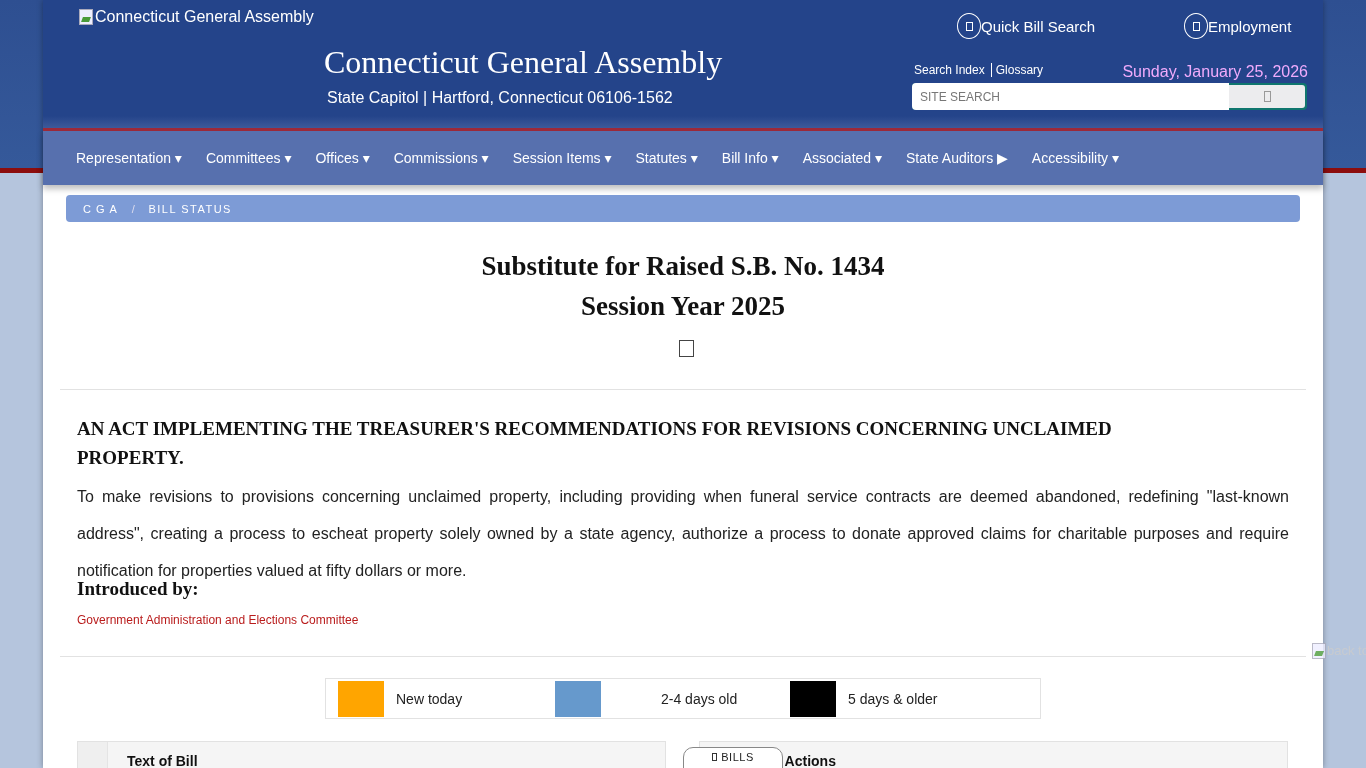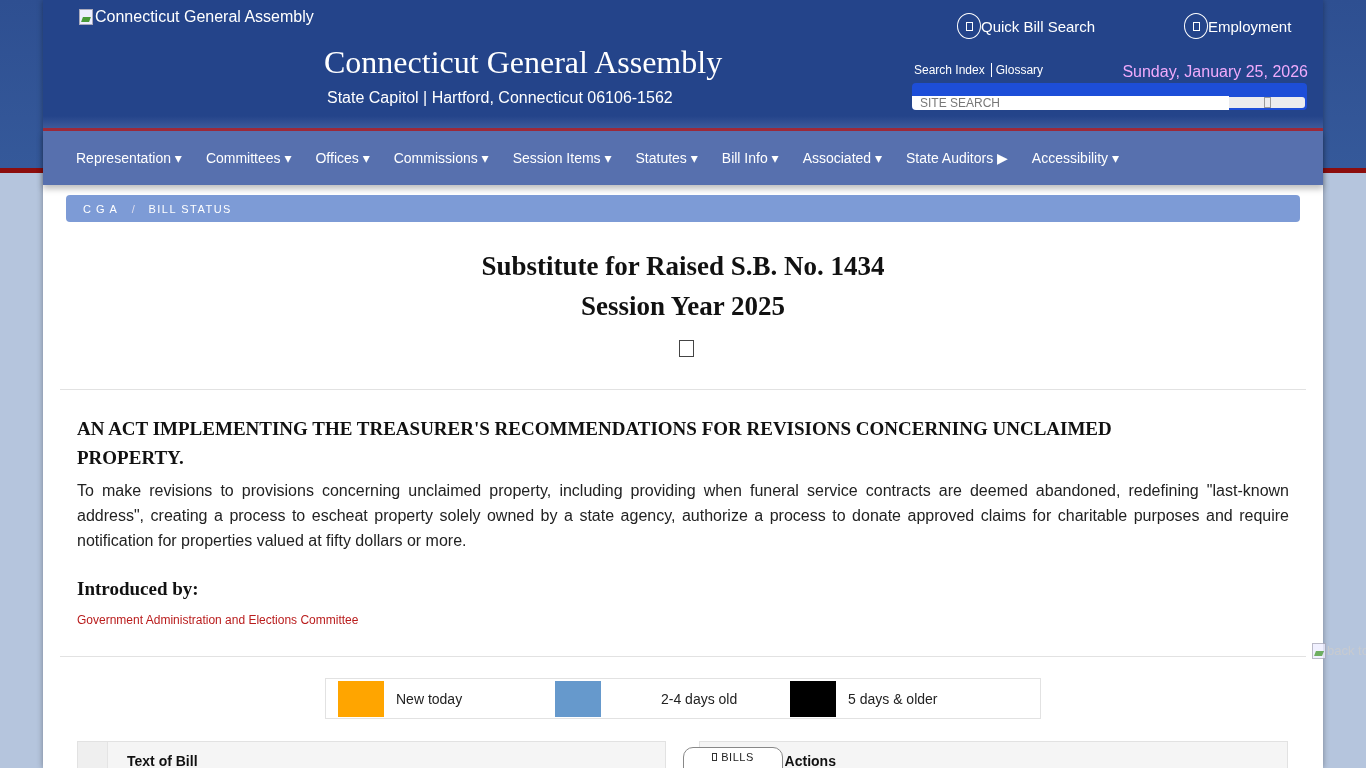--- a/index.html
+++ b/index.html
@@ -69,21 +69,21 @@
   .util-links {
     position: absolute; left: 871px; top: 63px; color: #fff; font-size: 12px;
     display: flex; align-items: center;
   }
   .util-links .sep { display: inline-block; width: 1px; height: 14px; background: #fff; margin: 0 4px 0 6px; }
   .date-text {
     position: absolute; right: 15px; top: 63px; color: #f0abfc; font-size: 16px;
   }
   .search-box {
     position: absolute; left: 869px; top: 83px; width: 395px; height: 27px;
-    background: #1d4ed8; border-radius: 4px; display: flex; overflow: hidden; align-items: flex-end;
+    background: #0f766e; border-radius: 4px; display: flex; overflow: hidden;
   }
   .search-box input {
     flex: 1; border: none; outline: none; font-size: 12px; padding-left: 8px;
     color: #555; background: #fff; font-family: "Liberation Sans", sans-serif;
   }
   .search-box input::placeholder { color: #777; }
   .search-btn {
     width: 76px; background: #ececee; display: flex; align-items: center; justify-content: center;
     margin: 2px 2px 2px 0; border-radius: 0 3px 3px 0;
   }
@@ -118,21 +118,21 @@
     position: absolute; left: 636px; top: 340px; width: 15px; height: 17px; border: 1px solid #444;
   }
   .hr { position: absolute; left: 17px; width: 1246px; height: 1px; background: #e2e2e2; }
   .act-title {
     position: absolute; left: 34px; top: 414px; width: 1120px;
     font-family: "Liberation Serif", "DejaVu Serif", serif; font-weight: bold;
     font-size: 19px; line-height: 29px; color: #111;
   }
   .act-desc {
     position: absolute; left: 34px; top: 478px; width: 1212px;
-    font-size: 16px; line-height: 25px; color: #222; text-align: justify;
+    font-size: 16px; line-height: 37px; color: #222; text-align: justify;
   }
   .intro-label {
     position: absolute; left: 34px; top: 578px;
     font-family: "Liberation Serif", "DejaVu Serif", serif; font-weight: bold; font-size: 19px; color: #111;
   }
   .intro-value { position: absolute; left: 34px; top: 613px; font-size: 12px; color: #b91c1c; }
   .backtop {
     position: absolute; left: 1241px; top: 643px; color: #ccc; font-size: 13px;
     display: flex; gap: 1px; white-space: nowrap; opacity: 0.8; padding-left: 28px;
   }

